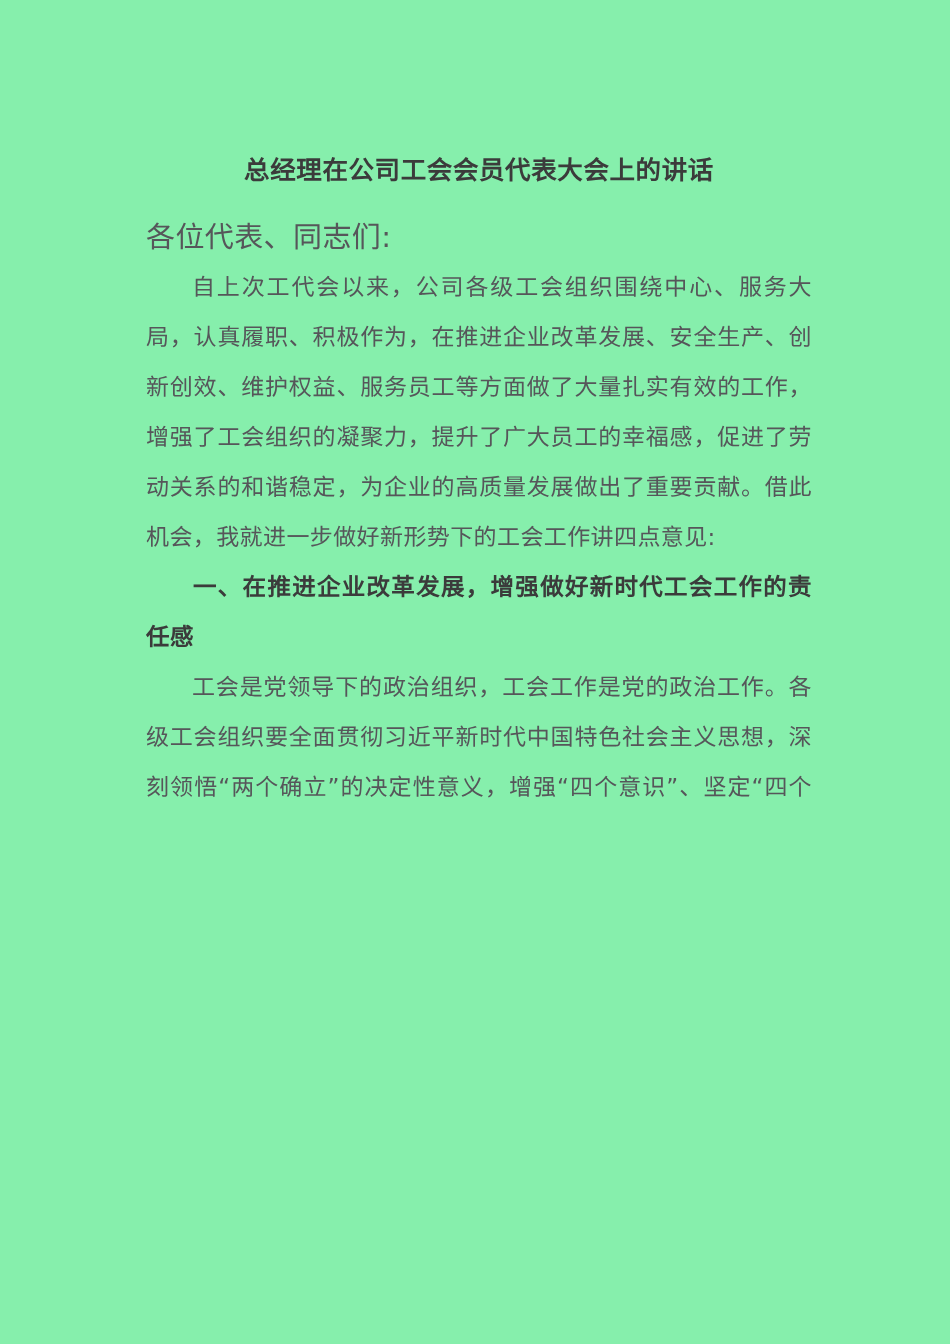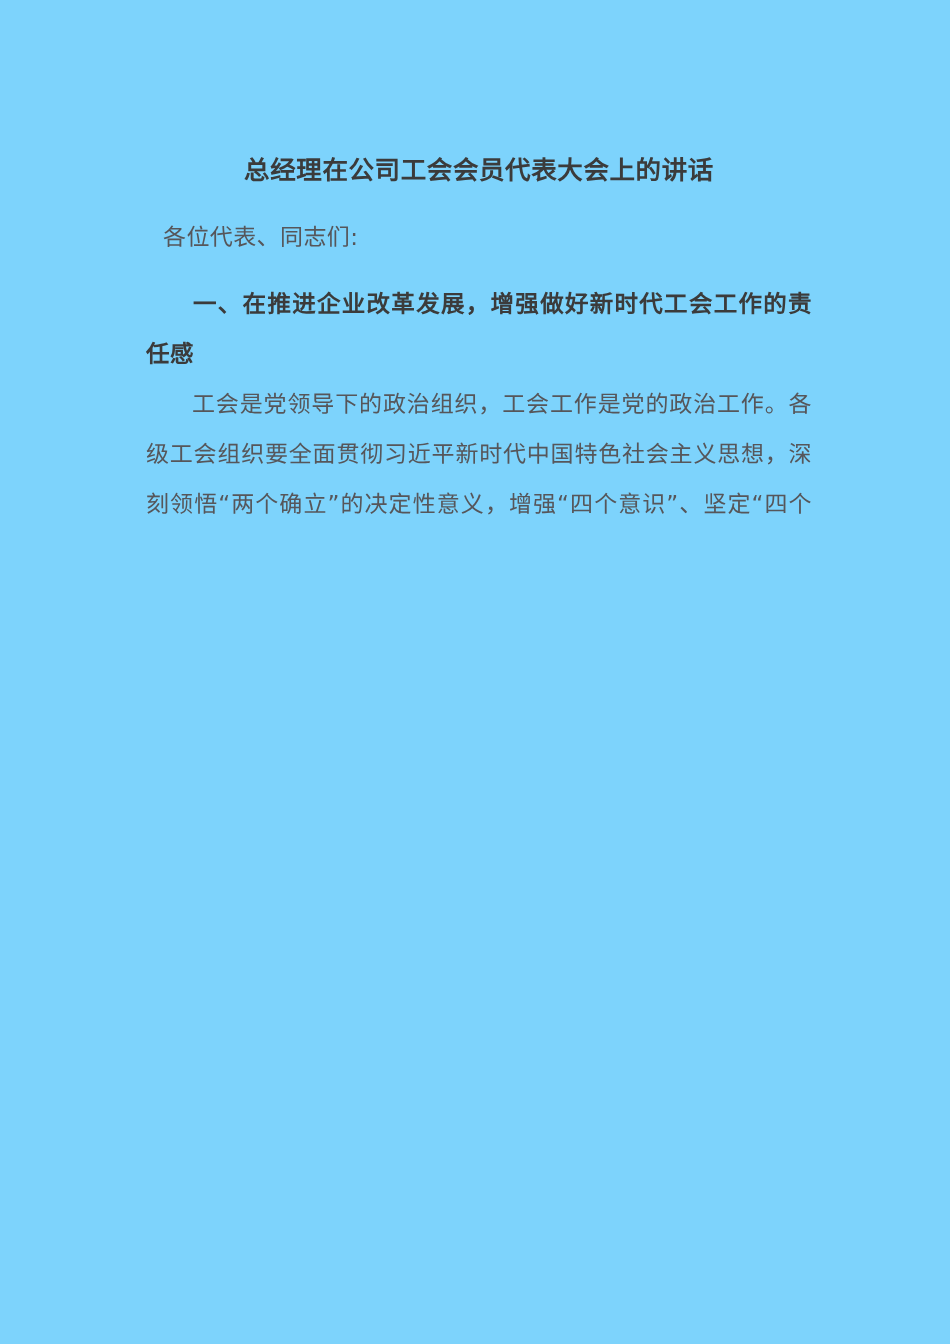--- a/index.html
+++ b/index.html
@@ -13,41 +13,41 @@
     width: 950px;
     height: 1344px;
     overflow: hidden;
     font-family: "DejaVu Sans", "Liberation Sans", sans-serif;
   }
 
   #page {
     position: relative;
     width: 950px;
     height: 1344px;
-    background: #7dd3fc;
+    background: #86efac;
     box-sizing: border-box;
     padding: 150px 138px 0 146px;
   }
 
   .doc-title {
     text-align: center;
     font-size: 25.5px;
     font-weight: bold;
     color: #3b3b3b;
     letter-spacing: 0.6px;
     line-height: 40px;
     margin: 0 0 22px 0;
     white-space: nowrap;
   }
 
   .salutation {
-    font-size: 23px;
+    font-size: 29px;
     color: #56565a;
     line-height: 50px;
-    margin: 17px;
+    margin: 0;
     letter-spacing: 0.4px;
     text-align: justify;
     text-align-last: left;
   }
 
   .body-para {
     font-size: 23px;
     color: #56565a;
     line-height: 50px;
     margin: 0;
@@ -79,18 +79,19 @@
 </style>
 </head>
 <body>
 
 <div id="page">
 
   <h1 class="doc-title">总经理在公司工会会员代表大会上的讲话</h1>
 
   <p class="salutation">各位代表、同志们:</p>
 
+  <p class="body-para">自上次工代会以来，公司各级工会组织围绕中心、服务大局，认真履职、积极作为，在推进企业改革发展、安全生产、创新创效、维护权益、服务员工等方面做了大量扎实有效的工作，增强了工会组织的凝聚力，提升了广大员工的幸福感，促进了劳动关系的和谐稳定，为企业的高质量发展做出了重要贡献。借此机会，我就进一步做好新形势下的工会工作讲四点意见:</p>
 
   <h2 class="section-heading">一、在推进企业改革发展，增强做好新时代工会工作的责任感</h2>
 
   <p class="body-para clipped">工会是党领导下的政治组织，工会工作是党的政治工作。各级工会组织要全面贯彻习近平新时代中国特色社会主义思想，深刻领悟“两个确立”的决定性意义，增强“四个意识”、坚定“四个自信”，做到“两个维护”，切实担负起教育引导员工群众听党话、跟党走的政治责任。主动服从服务于党政工作大局，深化“党建带工建、工建服务党建”机制，及时将党的意志主张和党委决策部署传达到基层去、贯彻到工作中、落实到行动上。工会干部要切实增强责任意识和担当精神，认真贯彻落实党的二十大精神充分发挥桥梁和纽带作用，以公司“十四五”战略规划统</p>
 
 </div>
 
 </body></html>

